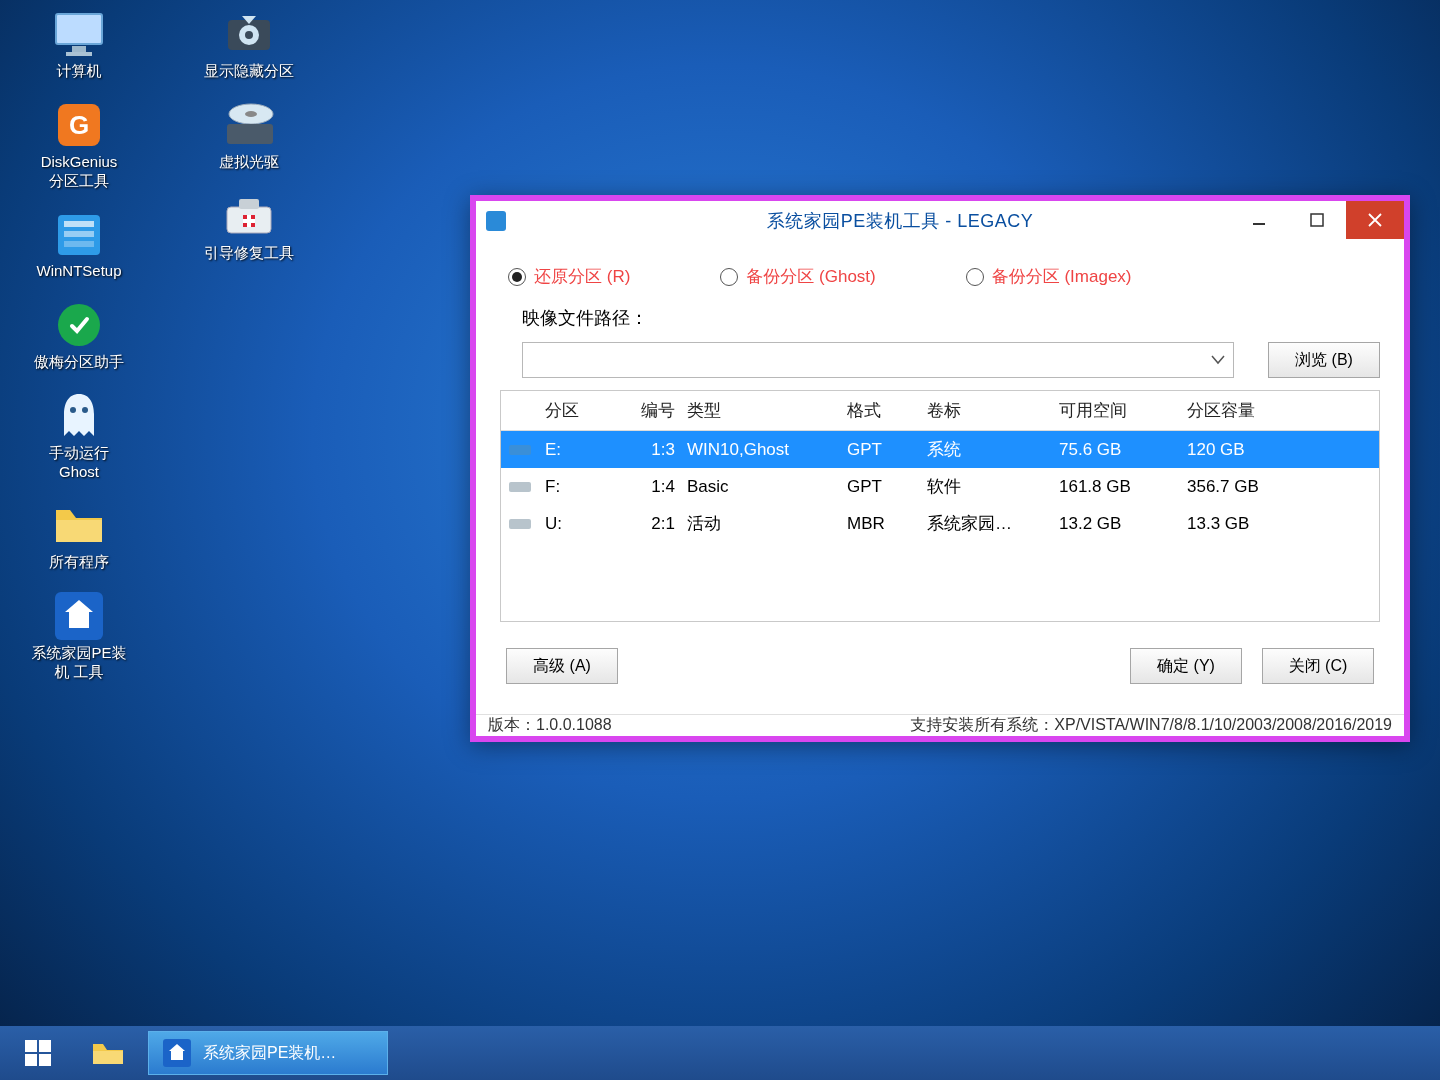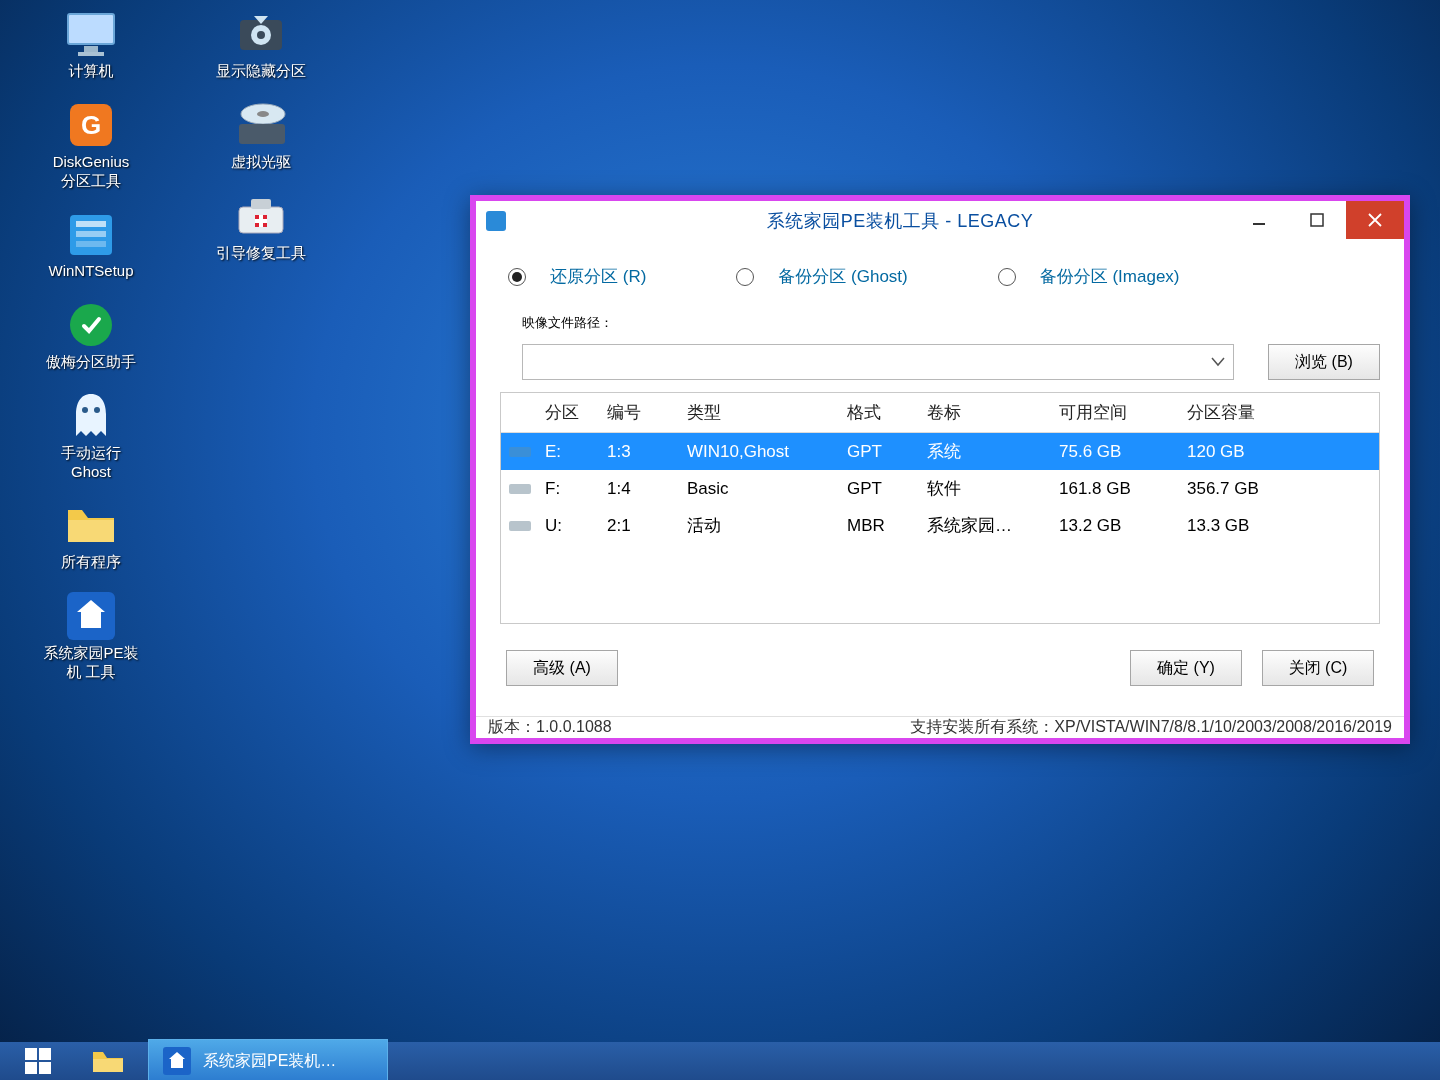--- a/index.html
+++ b/index.html
@@ -1,76 +1,76 @@
 <!DOCTYPE html>
 <html><head>
 <meta charset="utf-8">
 <style>
 * { margin:0; padding:0; box-sizing:border-box; font-family:"Microsoft YaHei","SimSun",sans-serif; }
 body { width:1440px; height:1080px; background:radial-gradient(ellipse at 50% 40%, #2a7ed8 0%, #1a5db8 40%, #093b78 75%, #052045 100%); overflow:hidden; position:relative; }
 
 
-.desktop { position:absolute; top:0; left:12px; padding:8px 14px; display:flex; flex-direction:column; flex-wrap:wrap; height:960px; gap:18px 40px; }
+.desktop { position:absolute; top:0; left:0; padding:8px 14px; display:flex; flex-direction:column; flex-wrap:wrap; height:960px; gap:18px 40px; }
 .col { display:flex; flex-direction:column; gap:18px; }
 .dicon { width:130px; display:flex; flex-direction:column; align-items:center; cursor:pointer; }
 .dicon .img { width:60px; height:52px; display:flex; align-items:center; justify-content:center; }
 .dicon .lbl { color:#fff; font-size:15px; text-align:center; text-shadow:1px 1px 2px #000; line-height:1.25; margin-top:2px; }
 
 
 svg { display:block; }
 
 
 .win { position:absolute; left:470px; top:195px; width:940px; background:#fff; border:6px solid #d946ef; box-shadow:0 4px 24px rgba(0,0,0,.4); }
 .titlebar { height:40px; background:#fff; display:flex; align-items:center; }
 .titlebar .ico { width:40px; display:flex; align-items:center; justify-content:center; }
 .titlebar .ttl { flex:1; text-align:center; font-size:18px; color:#0a4fa0; font-weight:400; letter-spacing:.5px; padding-right:120px; }
 .winbtns { display:flex; height:38px; position:absolute; right:0; top:0; }
 .winbtn { width:58px; display:flex; align-items:center; justify-content:center; cursor:pointer; }
 .winbtn.close { background:#d0402b; }
 .winbody { padding:18px 24px 10px 24px; }
 
 
 .modes { display:flex; gap:90px; padding:6px 8px 18px 8px; }
-.radio { display:flex; align-items:center; gap:24px; font-size:17px; color:#0369a1; cursor:pointer; }
+.radio { display:flex; align-items:center; gap:8px; font-size:17px; color:#ef4444; cursor:pointer; }
 .rcircle { width:18px; height:18px; border:1.5px solid #555; border-radius:50%; display:flex; align-items:center; justify-content:center; }
 .rcircle.on::after { content:""; width:10px; height:10px; background:#222; border-radius:50%; }
 
 
-.pathlbl { font-size:13px; margin:8px 0 12px 22px; }
+.pathlbl { font-size:18px; margin:0 0 12px 22px; }
 .pathrow { display:flex; gap:34px; align-items:center; margin-left:22px; margin-bottom:12px; }
 .combo { flex:1; height:36px; border:1px solid #b8b8b8; background:#fff; position:relative; cursor:pointer; }
 .combo .arrow { position:absolute; right:8px; top:50%; transform:translateY(-50%); }
 .btn { height:36px; min-width:112px; border:1px solid #a6a6a6; background:linear-gradient(#fdfdfd,#e6e6e6); font-size:16px; cursor:pointer; padding:0 14px; }
 
 
 .tbl { border:1px solid #c9c9c9; margin-bottom:22px; }
 .thead { display:flex; background:#fff; border-bottom:1px solid #dcdcdc; }
 .th { padding:8px 6px; font-size:17px; color:#222; }
 .row { display:flex; align-items:center; font-size:17px; }
 .row.sel { background:#1e90ff; color:#fff; }
 .td { padding:7px 6px; white-space:nowrap; overflow:hidden; }
 .cicon { width:38px; display:flex; justify-content:center; }
 .c-part { width:62px; }
-.c-num { width:80px; }
+.c-num { width:80px;text-align:right; }
 .c-type { width:160px; }
 .c-fmt { width:80px; }
 .c-label { width:132px; }
 .c-free { width:128px; }
 .c-cap { flex:1; }
 .tbody { height:190px; overflow:auto; }
 
 
 .bottom { display:flex; justify-content:space-between; align-items:flex-end; padding:4px 6px 20px 6px; }
 .btngrp { display:flex; gap:20px; }
 
 
 .statusbar { border-top:1px solid #e0e0e0; padding:0 12px; font-size:16px; color:#333; display:flex; justify-content:space-between; white-space:nowrap; overflow:hidden; }
 
 
-.taskbar { position:absolute; bottom:0; left:0; right:0; height:38px; background:linear-gradient(#2a5fa8,#1f4b8c); display:flex; align-items:center; padding:0 8px; gap:10px; }
+.taskbar { position:absolute; bottom:0; left:0; right:0; height:54px; background:linear-gradient(#2a5fa8,#1f4b8c); display:flex; align-items:center; padding:0 8px; gap:10px; }
 .start { width:60px; height:44px; display:flex; align-items:center; justify-content:center; cursor:pointer; }
 .tpin { width:60px; height:44px; display:flex; align-items:center; justify-content:center; cursor:pointer; }
 .taskitem { height:44px; min-width:240px; background:linear-gradient(#4fa9e8,#2b7bcf); border:1px solid #5cb0ea; display:flex; align-items:center; gap:10px; padding:0 12px; color:#fff; font-size:16px; cursor:pointer; }
 .taskitem .ico { width:32px; height:32px; display:flex; align-items:center; justify-content:center; }
 
 </style>
 </head>
 <body>
 
 <div class="desktop">

